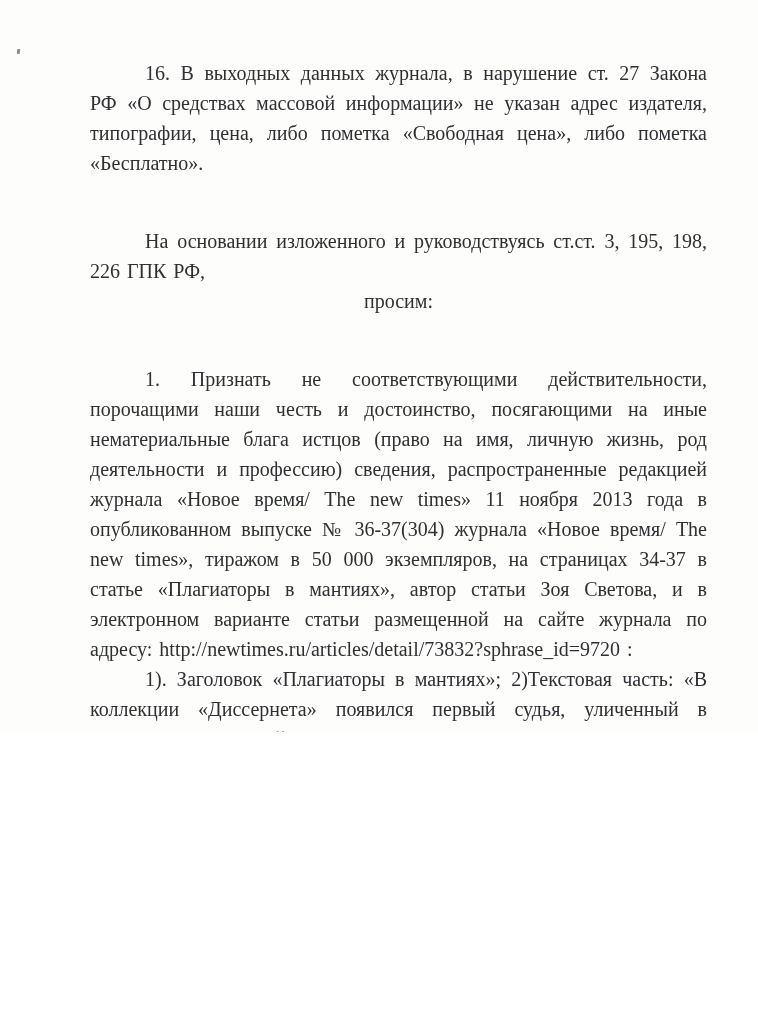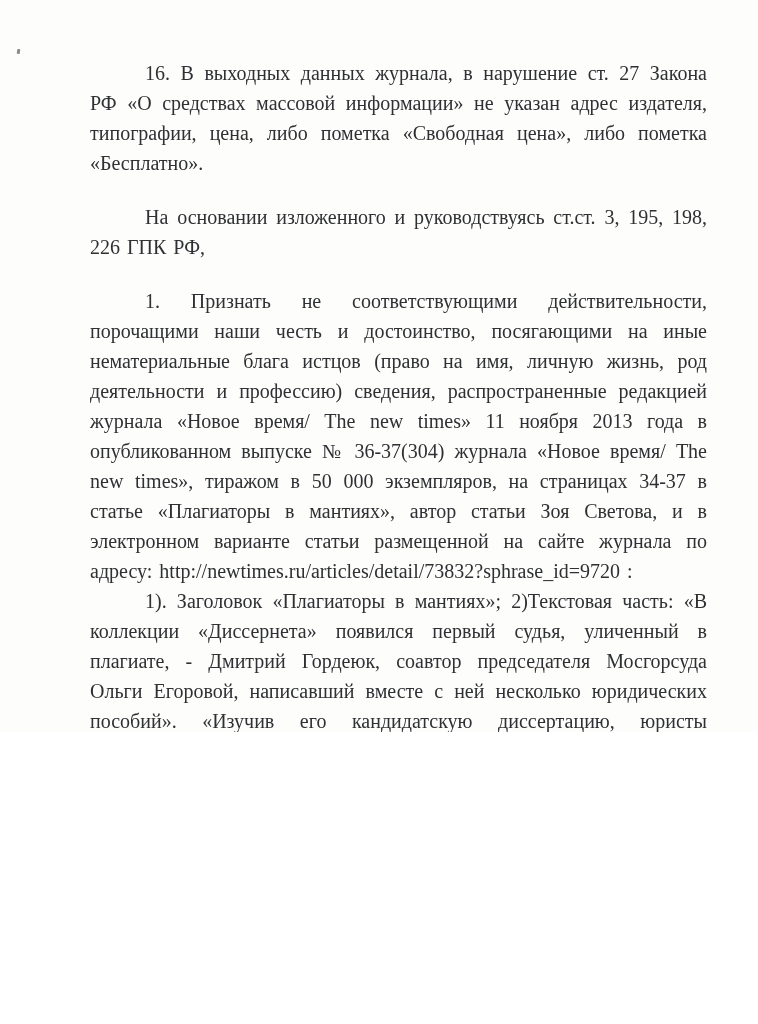--- a/index.html
+++ b/index.html
@@ -23,21 +23,21 @@
     width: 617px;
   }
   .para {
     margin: 0;
     font-size: 20px;
     line-height: 30px;
     text-align: justify;
     word-spacing: 2px;
   }
   .indent { text-indent: 55px; }
-  .gap-top { margin-top: 24px; }
+  .gap-top { margin-top: 48px; }
   .center {
     text-align: center;
     text-indent: 0;
   }
   .url { word-break: break-all; }
   .page-number {
     position: absolute;
     top: 966px;
     right: 80px;
     font-size: 19px;
@@ -66,20 +66,21 @@
 <body>
 
 <div class="page">
   <span class="speck"></span>
 
   <div class="content">
     <p class="para indent">16. В выходных данных журнала, в нарушение ст. 27 Закона РФ «О средствах массовой информации» не указан адрес издателя, типографии, цена, либо пометка «Свободная цена», либо пометка «Бесплатно».</p>
 
     <p class="para indent gap-top">На основании изложенного и руководствуясь ст.ст. 3, 195, 198, 226 ГПК РФ,</p>
 
+    <p class="para center">просим:</p>
 
     <p class="para indent gap-top"><span>1. Признать не соответствующими действительности, порочащими наши честь и достоинство, посягающими на иные нематериальные блага истцов (право на имя, личную жизнь, род деятельности и профессию) сведения, распространенные редакцией журнала «Новое время/ The new times» 11 ноября 2013 года в опубликованном выпуске № 36-37(304) журнала «Новое время/ The new times», тиражом в 50 000 экземпляров, на страницах 34-37 в статье «Плагиаторы в мантиях», автор статьи Зоя Светова, и в электронном варианте статьи размещенной на сайте журнала по адресу: </span><span class="url">http://newtimes.ru/articles/detail/73832?sphrase_id=9720</span><span> :</span></p>
 
     <p class="para indent">1). Заголовок «Плагиаторы в мантиях»; 2)Текстовая часть: «В коллекции «Диссернета» появился первый судья, уличенный в плагиате, - Дмитрий Гордеюк, соавтор председателя Мосгорсуда Ольги Егоровой, написавший вместе с ней несколько юридических пособий». «Изучив его кандидатскую диссертацию, юристы «Диссернета» обнаружили в ней серьезные заимствования из работы его научного руководителя – судьи в отставке Юрия Беспалова»; «56 страниц из 118»; «Набор банальностей, не предполагающих, что в этой работе может быть сделано какое-либо научное открытие»; «…почему работа так похожа на диссертацию его научного руководителя Юрия Федоровича Беспалова «Теоретические и практические проблемы реализации семейных прав ребенка в Российской Федерации», которую тот защитил за два года до Гордеюка», «фрагменты из диссертации Беспалова всего лишь шесть раз приводятся в диссертации Гордеюка</p>
   </div>
 
   <div class="page-number">14</div>
 
   <div class="scan-line"></div>
 </div>

